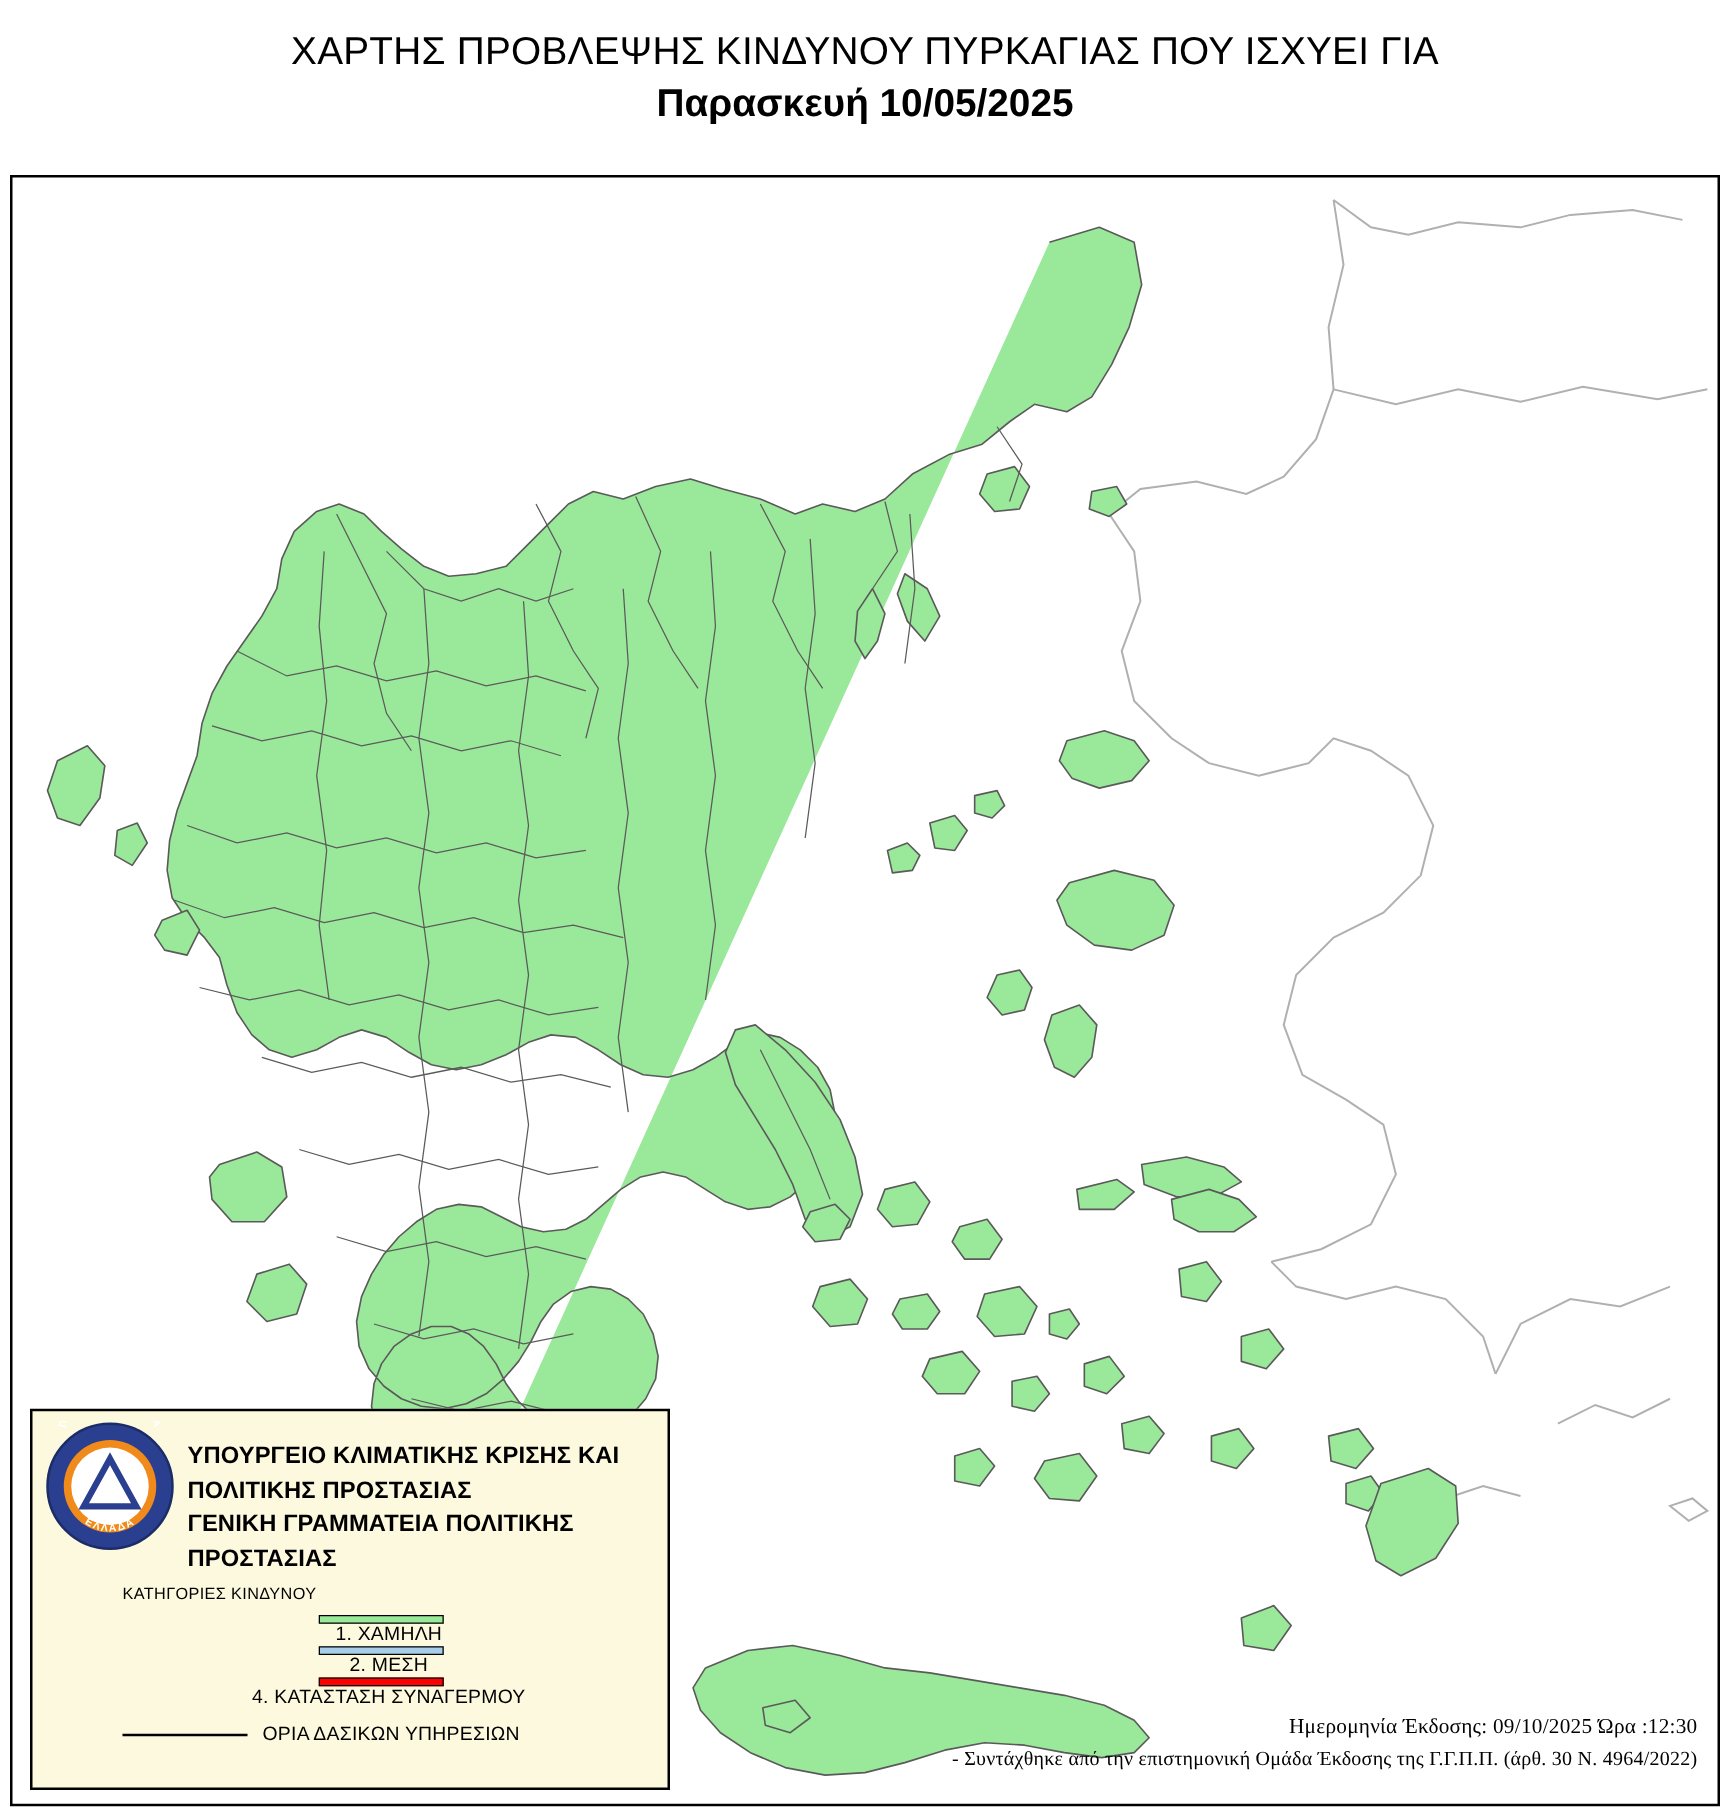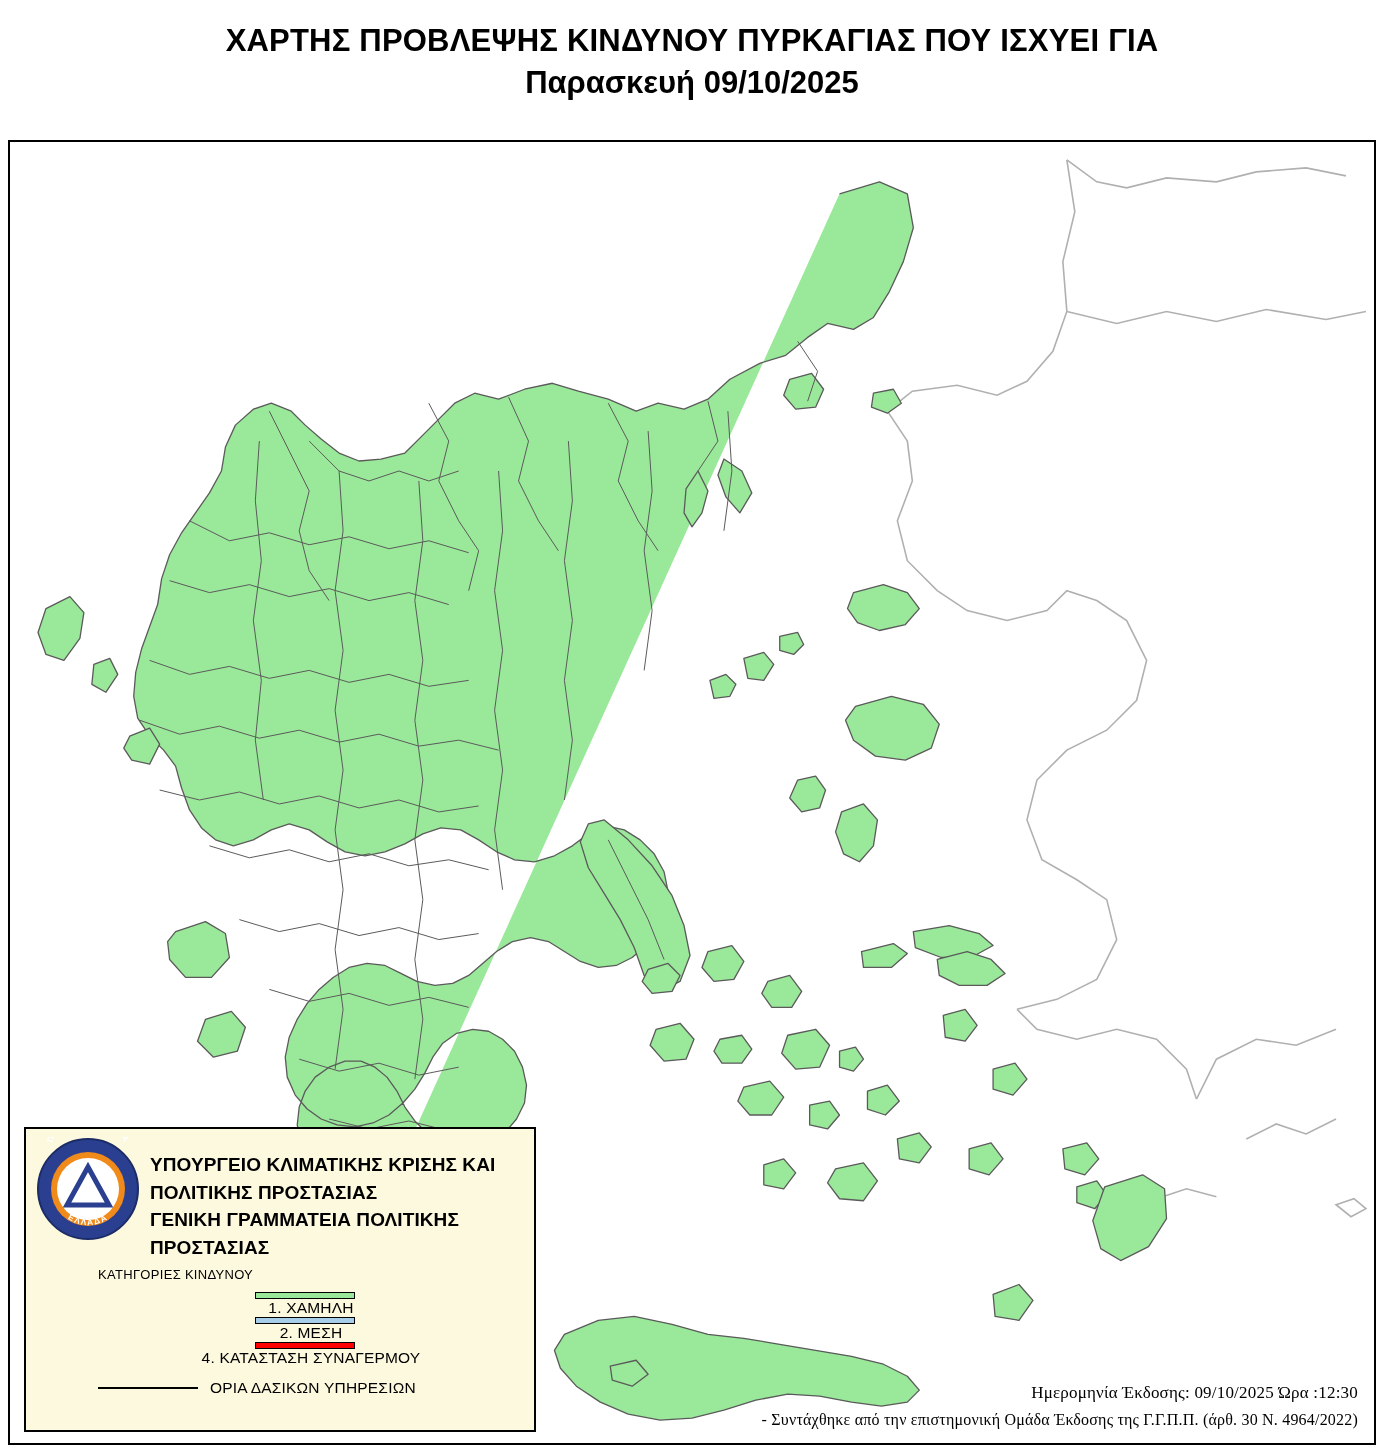--- a/index.html
+++ b/index.html
@@ -19,21 +19,21 @@
 
   
   #header {
     width: 100%;
     text-align: center;
     padding-top: 22px;
     box-sizing: border-box;
   }
   #header .title-line-1 {
     font-size: 31px;
-    font-weight: bold;
+    font-weight: normal;
     letter-spacing: 0.2px;
     line-height: 1.25;
   }
   #header .title-line-2 {
     font-size: 31px;
     font-weight: bold;
     line-height: 1.3;
     margin-top: 2px;
   }
 
@@ -127,40 +127,40 @@
     width: 100px;
     height: 0;
     border-top: 2px solid #000000;
     margin-right: 12px;
   }
 
   
   #footer-notes {
     position: absolute;
     right: 16px;
-    bottom: 14px;
+    bottom: 26px;
     text-align: right;
     font-family: "Liberation Serif", serif;
   }
   #issue-line {
     font-size: 17px;
     margin-bottom: 8px;
     letter-spacing: 0.2px;
   }
   #compiled-line {
     font-size: 16px;
     letter-spacing: 0.2px;
   }
 </style>
 </head>
 <body>
 
 <div id="header">
   <div class="title-line-1">ΧΑΡΤΗΣ ΠΡΟΒΛΕΨΗΣ ΚΙΝΔΥΝΟΥ ΠΥΡΚΑΓΙΑΣ ΠΟΥ ΙΣΧΥΕΙ ΓΙΑ</div>
-  <div class="title-line-2">Παρασκευή 09/10/2025</div>
+  <div class="title-line-2">Παρασκευή 10/05/2025</div>
 </div>
 
 <div id="map-frame">
 
   <svg id="map-svg" viewBox="0 0 1368 1305" preserveAspectRatio="xMidYMid meet">
 
     <g fill="none" stroke="#b0b0b0" stroke-width="1.6">
       <path d="M1060 18 L1090 40 L1120 46 L1160 36 L1210 40 L1250 30 L1300 26 L1340 34"></path>
       <path d="M880 270 L905 250 L950 244 L990 254 L1020 240 L1046 210 L1060 170 L1056 120 L1068 70 L1060 18"></path>
       <path d="M1060 170 L1110 182 L1160 170 L1210 180 L1260 168 L1320 178 L1360 170"></path>

